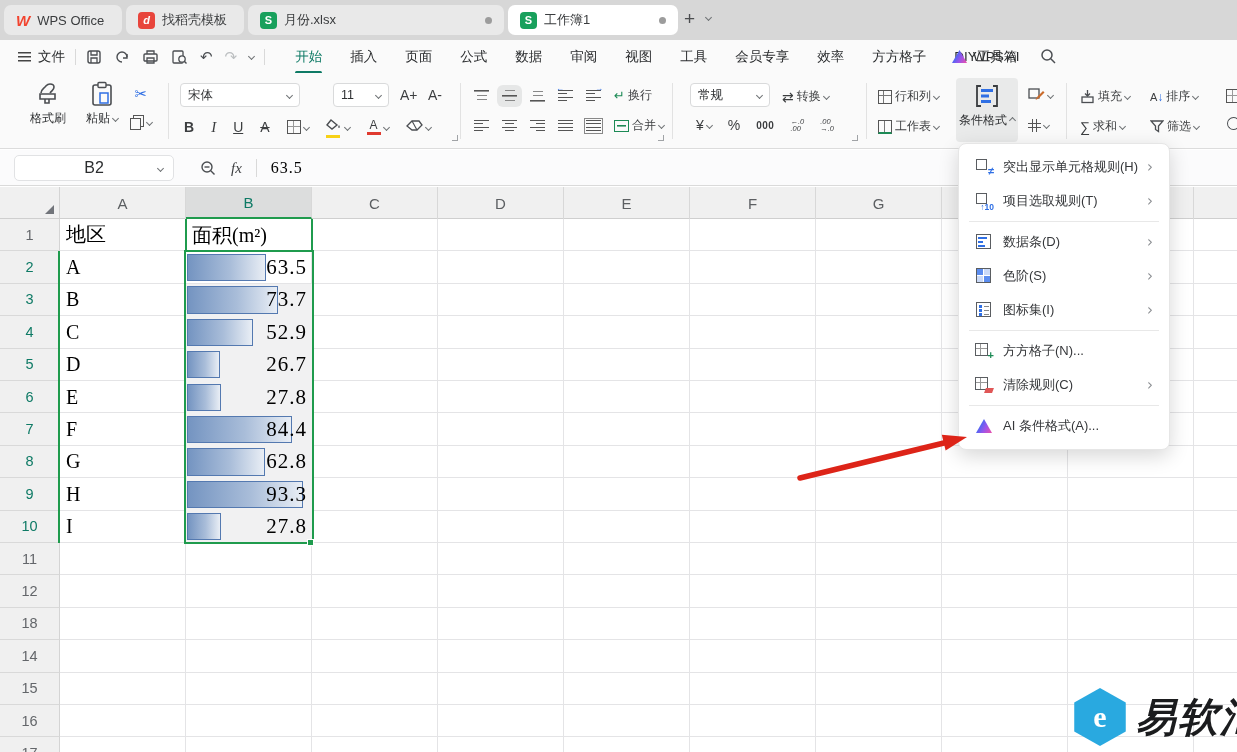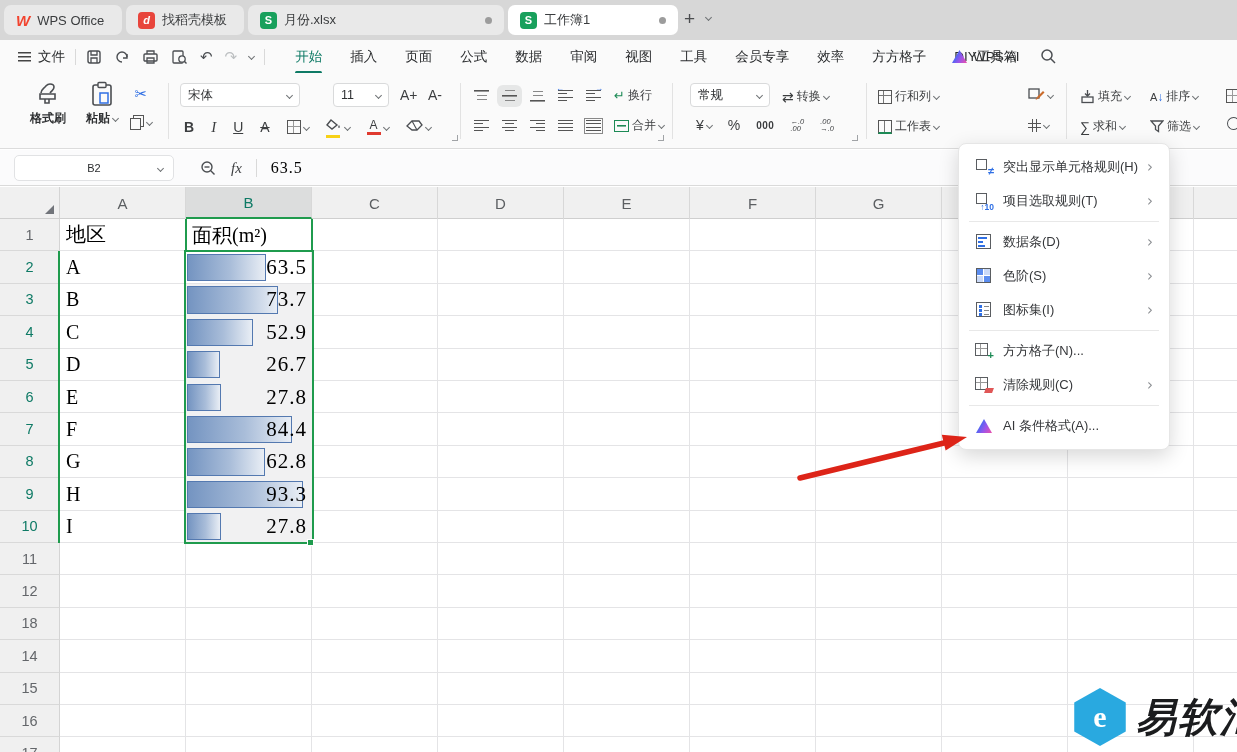--- a/index.html
+++ b/index.html
@@ -48,21 +48,21 @@
   .ai-tri { width:15px; height:13px; clip-path:polygon(50% 0,100% 100%,0 100%);
             background:linear-gradient(120deg,#2f6cf6 20%,#9a55ea 60%,#ee4fa8 100%); }
   .searchbtn { position:absolute; left:1040px; top:8px; }
 
   
   .ribbon { position:absolute; left:0; top:73px; width:100%; height:76px; background:#fafafa;
             border-bottom:1px solid #dcdcdc; }
   .gdiv { position:absolute; top:10px; width:1px; height:56px; background:#e2e2e2; }
   .bigbtn { position:absolute; width:52px; text-align:center; font-size:12px; color:#2f3133; cursor:default; }
   .bigbtn svg { display:block; margin:0 auto 3px; }
-  .blabel { display:flex; align-items:center; justify-content:center; gap:3px;font-weight:bold; }
+  .blabel { display:flex; align-items:center; justify-content:center; gap:3px; }
   .tbtn { display:flex; align-items:center; gap:3px; color:#3c3e40; cursor:default; }
   .combo { background:#fff; border:1px solid #d9dadb; border-radius:4px; height:24px; display:flex;
            align-items:center; padding:0 7px; font-size:12.5px; color:#2f3133; justify-content:space-between; }
   .cbar { display:block; width:14px; height:3px; margin-top:1px; }
   .grid-ic { width:14px; height:14px; border:1.4px solid #555; background:
              linear-gradient(#999 0 0) center/100% 1.2px no-repeat,
              linear-gradient(#999 0 0) center/1.2px 100% no-repeat; }
   .hash-ic { width:13px; height:13px; background:
              linear-gradient(#555 0 0) 3.5px 0/1.3px 13px no-repeat,
              linear-gradient(#555 0 0) 8px 0/1.3px 13px no-repeat,
@@ -97,21 +97,21 @@
   .cfbtn { position:absolute; left:956px; top:5px; width:62px; height:64px; background:#e9eaea; border-radius:4px;
            text-align:center; font-size:12px; color:#2f3133; padding-top:6px; }
   .cfbtn svg { display:block; margin:0 auto 4px; }
   .gexp { position:absolute; width:6px; height:6px; border-right:1.2px solid #a0a3a6; border-bottom:1.2px solid #a0a3a6; }
 
   
   .fbar { position:absolute; left:0; top:150px; width:100%; height:36px; background:#fbfbfc;
           border-bottom:1px solid #dadada; }
   .namebox { position:absolute; left:14px; top:5px; width:160px; height:26px; background:#fff;
              border:1px solid #e1e2e4; border-radius:5px; display:flex; align-items:center;
-             justify-content:center; font-size:11px; color:#2b2d2f; }
+             justify-content:center; font-size:16px; color:#2b2d2f; }
   .namebox .chev { position:absolute; right:10px; }
   .fx-zone { position:absolute; left:200px; top:5px; height:26px; display:flex; align-items:center; gap:14px;justify-content:center; }
   .fxlabel { font-style:italic; font-family:"Liberation Serif","DejaVu Serif",serif; font-size:15px; color:#3c3e40; }
   .fsep { width:1px; height:18px; background:#d9d9d9; }
   .fvalue { font-family:"Liberation Serif","DejaVu Serif",serif; font-size:16px; color:#000; letter-spacing:1px; }
 
   
   .grid { position:absolute; left:0; top:187px; width:1237px; height:565px; background:#fff; overflow:hidden; }
   .corner { position:absolute; left:0; top:0; width:60px; height:32px; background:#f0f0f0;
             border-right:1px solid #d4d4d4; border-bottom:1px solid #cfcfcf; }
@@ -395,20 +395,32 @@
       <span class="rc-ic"></span>
         <span>行和列</span>
         <span class="chev sm"></span>
       </span>
     <span class="tbtn" style="position:absolute;left:878px;top:45px;font-size:12px">
       <span class="ws-ic"></span>
         <span>工作表</span>
         <span class="chev sm"></span>
       </span>
 
+    <div class="cfbtn">
+      <svg width="26" height="24" viewBox="0 0 26 24">
+        <path d="M7 2H3v20h4M19 2h4v20h-4" fill="none" stroke="#3a3d40" stroke-width="1.8"></path>
+        <rect x="7" y="5" width="12" height="3" fill="#2f6fe4"></rect>
+          <rect x="7" y="10.5" width="8" height="3" fill="#2f6fe4"></rect>
+          <rect x="7" y="16" width="10" height="3" fill="#2f6fe4"></rect>
+      </svg>
+      <span class="blabel">
+          <span>条件格式</span>
+          <span class="chev sm up"></span>
+        </span>
+    </div>
     <span class="tbtn" style="position:absolute;left:1028px;top:15px">
       <svg width="17" height="15" viewBox="0 0 17 15">
           <rect x="1" y="1" width="10" height="9" fill="none" stroke="#4b4e52" stroke-width="1.3"></rect>
           <path d="M9 9l6-6 1.5 1.5-6 6z" fill="#c96a2a"></path>
           <path d="M9 9l1.5 1.5-3 1.5z" fill="#c96a2a"></path>
         </svg>
       <span class="chev sm"></span>
       </span>
     <span class="tbtn" style="position:absolute;left:1028px;top:46px">
       <span class="hash-ic"></span>

